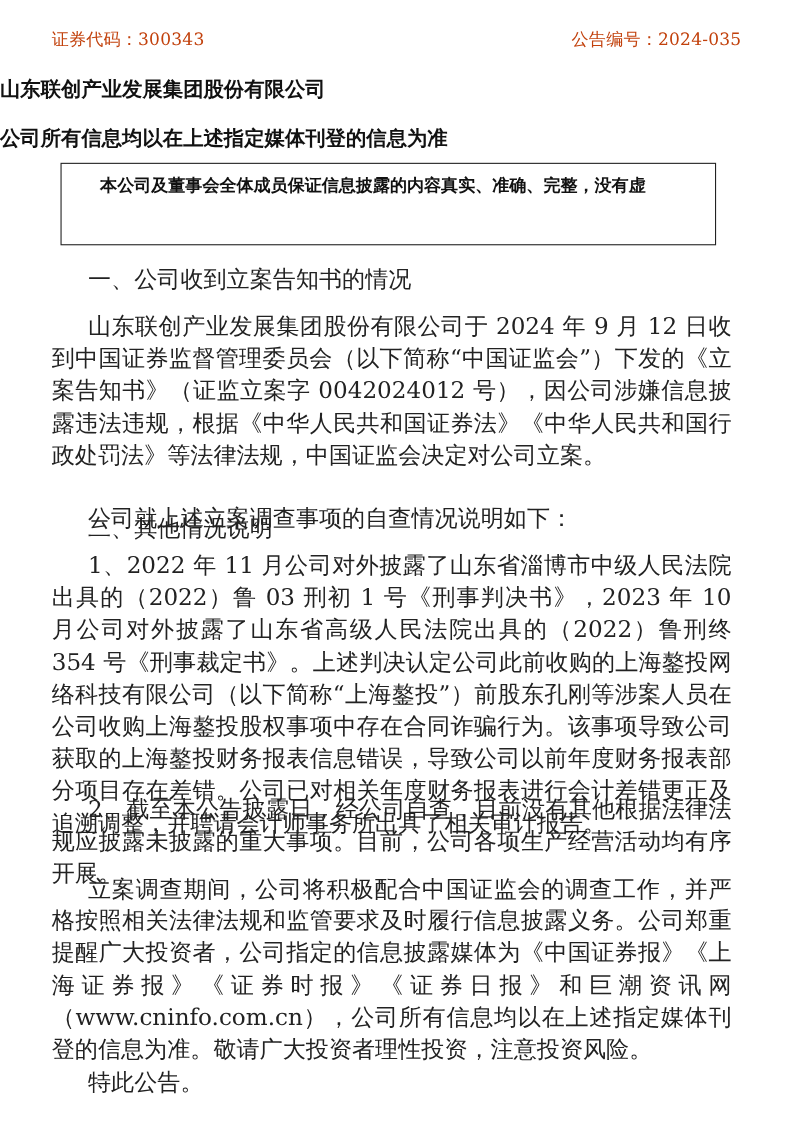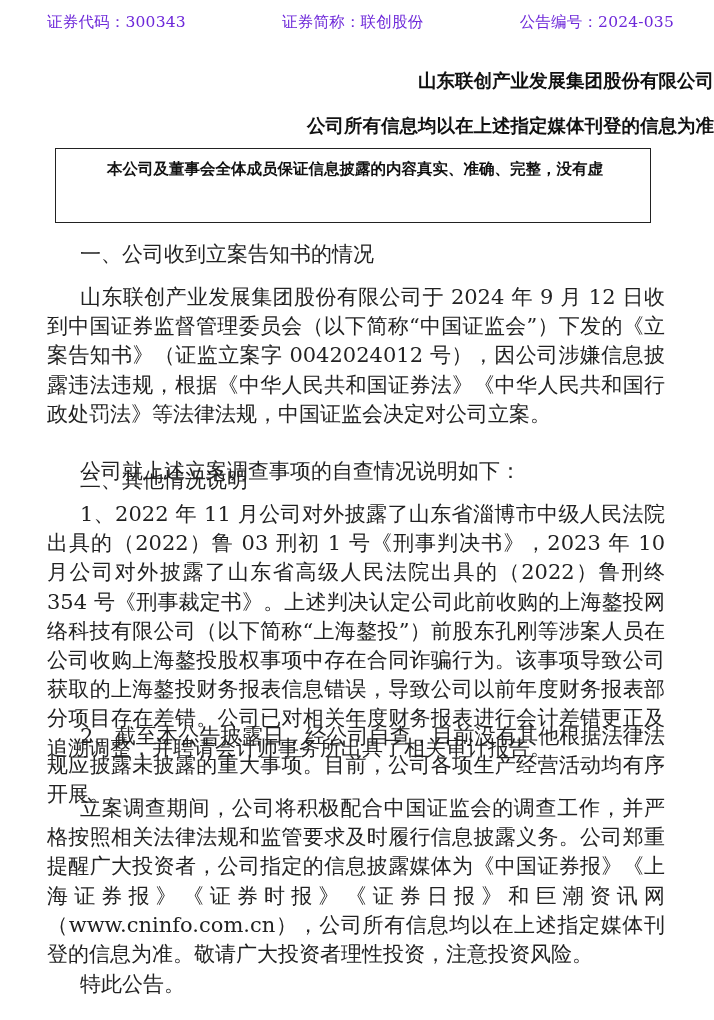--- a/index.html
+++ b/index.html
@@ -2,53 +2,52 @@
 <html><head>
 <meta charset="utf-8">
 <style>
   html, body { margin: 0; padding: 0; background: #ffffff; }
   body {
     width: 714px; height: 1020px; overflow: hidden; position: relative;
     font-family: "DejaVu Serif", "Liberation Serif", serif;
     color: #1a1a1a;
   }
   .header-line {
-    position: absolute; top: 12px; left: 47px; right: 40px;
+    position: absolute; top: 26px; left: 47px; right: 40px;
     font-size: 15.5px; display: flex; justify-content: space-between;
-    letter-spacing: 0.2px; color: #6d28d9;
+    letter-spacing: 0.2px; color: #c2410c;
   }
   .title1, .title2 {
-    position: absolute; left: 0; right: 0; text-align: right;
+    position: absolute; left: 0; right: 0; text-align: left;
     font-family: "DejaVu Sans", "Liberation Sans", sans-serif;
     font-weight: bold; font-size: 18.5px; color: #111;
   }
   .title1 { top: 68px; }
   .title2 { top: 113px; }
   .notice-box {
     position: absolute; left: 55px; top: 148px; width: 596px; height: 75px;
     border: 1.3px solid #222; box-sizing: border-box;
     font-family: "DejaVu Sans", "Liberation Sans", sans-serif;
     font-weight: bold; font-size: 15.5px; line-height: 30px;
-    padding: 5px 4px 0 20px; color: #111;
+    padding: 5px 4px 0 4px; color: #111;
   }
   .notice-box .indent { padding-left: 31px; }
   .body {
     position: absolute; left: 47px; width: 618px;
     font-size: 21px; line-height: 29.2px; color: #222;
     text-align: justify;
   }
   .p { text-indent: 33px; margin: 0; }
   .section-heading { text-indent: 33px; margin: 0; }
 </style>
 </head>
 <body>
 
 <div class="header-line">
   <span>证券代码：300343</span>
-  <span>证券简称：联创股份</span>
   <span>公告编号：2024-035</span>
 </div>
 
 <div class="title1">山东联创产业发展集团股份有限公司</div>
 <div class="title2">公司所有信息均以在上述指定媒体刊登的信息为准</div>
 
 <div class="notice-box">
   <div class="indent">本公司及董事会全体成员保证信息披露的内容真实、准确、完整，没有虚</div>
 </div>
 

